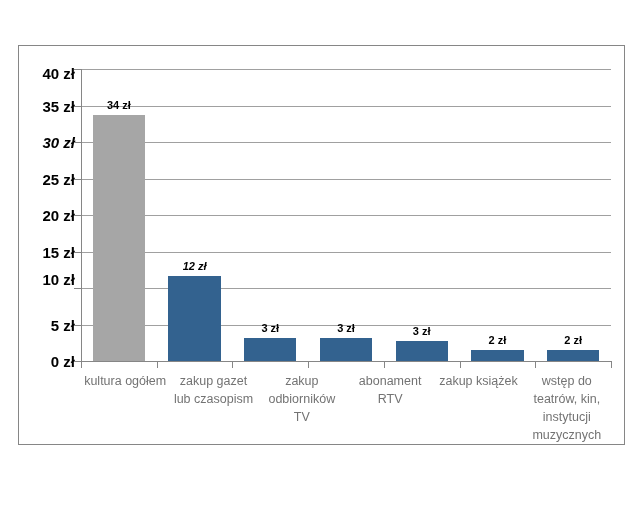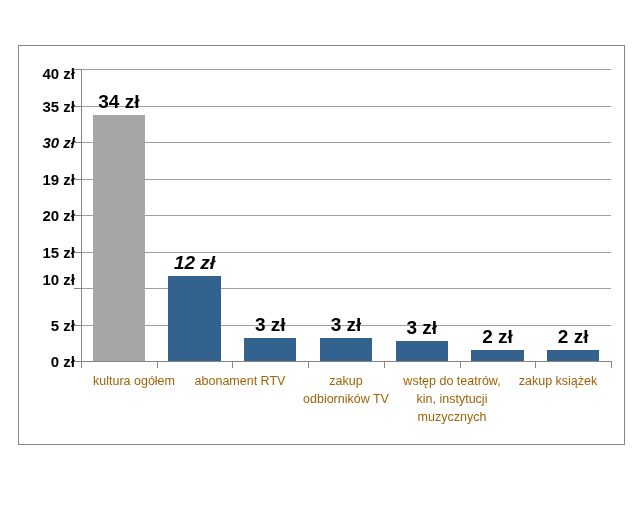--- a/index.html
+++ b/index.html
@@ -110,21 +110,21 @@
   .bar {
     width: 69%;
     position: relative;
   }
   .bar-value {
     position: absolute;
     bottom: 100%;
     left: 50%;
     transform: translateX(-50%);
     margin-bottom: 4px;
-    font-size: 19px;
+    font-size: 11px;
     font-weight: bold;
     color: #000000;
     white-space: nowrap;
     line-height: 1;
   }
 
   
   #x-ticks {
     position: absolute;
     left: 62px;
@@ -145,38 +145,38 @@
     position: absolute;
     left: 62px;
     top: 326px;
     width: 530px;
     display: flex;
   }
   .x-label {
     flex: 1 1 0;
     text-align: center;
     font-size: 12.5px;
-    color: #a16207;
+    color: #737373;
     line-height: 1.45;
     padding: 0 2px;
     box-sizing: border-box;
   }
 </style>
 </head>
 <body>
 
 <div id="chart-frame">
 
   <div id="y-labels">
       <div class="y-label" style="top: 292px;">0 zł</div>
       <div class="y-label" style="top: 255.5px;">5 zł</div>
       <div class="y-label" style="top: 210px;">10 zł</div>
       <div class="y-label" style="top: 182.5px; margin-left: 40px;">15 zł</div>
       <div class="y-label" style="top: 146px;">20 zł</div>
-      <div class="y-label" style="top: 109.5px;">19 zł</div>
+      <div class="y-label" style="top: 109.5px;">25 zł</div>
       <div class="y-label" style="top: 73px; font-style: italic;">30 zł</div>
       <div class="y-label" style="top: 36.5px; margin-left: 36px;">35 zł</div>
       <div class="y-label" style="top: 4px; text-align: right;">40 zł</div>
     </div>
 
   <div id="plot-area">
     <div id="gridlines">
         <div class="gridline baseline" style="top: 292px;"></div>
         <div class="gridline" style="top: 255.5px;"></div>
         <div class="gridline" style="top: 219px;"></div>
@@ -242,19 +242,20 @@
       <div class="x-tick" style="left: 151.429px;"></div>
       <div class="x-tick" style="left: 227.143px;"></div>
       <div class="x-tick" style="left: 302.857px;"></div>
       <div class="x-tick" style="left: 378.571px;"></div>
       <div class="x-tick" style="left: 454.286px;"></div>
       <div class="x-tick" style="left: 530px;"></div>
     </div>
 
   <div id="x-labels">
       <div class="x-label">kultura ogółem</div>
+      <div class="x-label">zakup gazet lub czasopism</div>
+      <div class="x-label">zakup odbiorników TV</div>
       <div class="x-label">abonament RTV</div>
-      <div class="x-label">zakup odbiorników TV</div>
+      <div class="x-label">zakup książek</div>
       <div class="x-label">wstęp do teatrów, kin, instytucji muzycznych</div>
-      <div class="x-label">zakup książek</div>
     </div>
 
 </div>
 
 </body></html>

